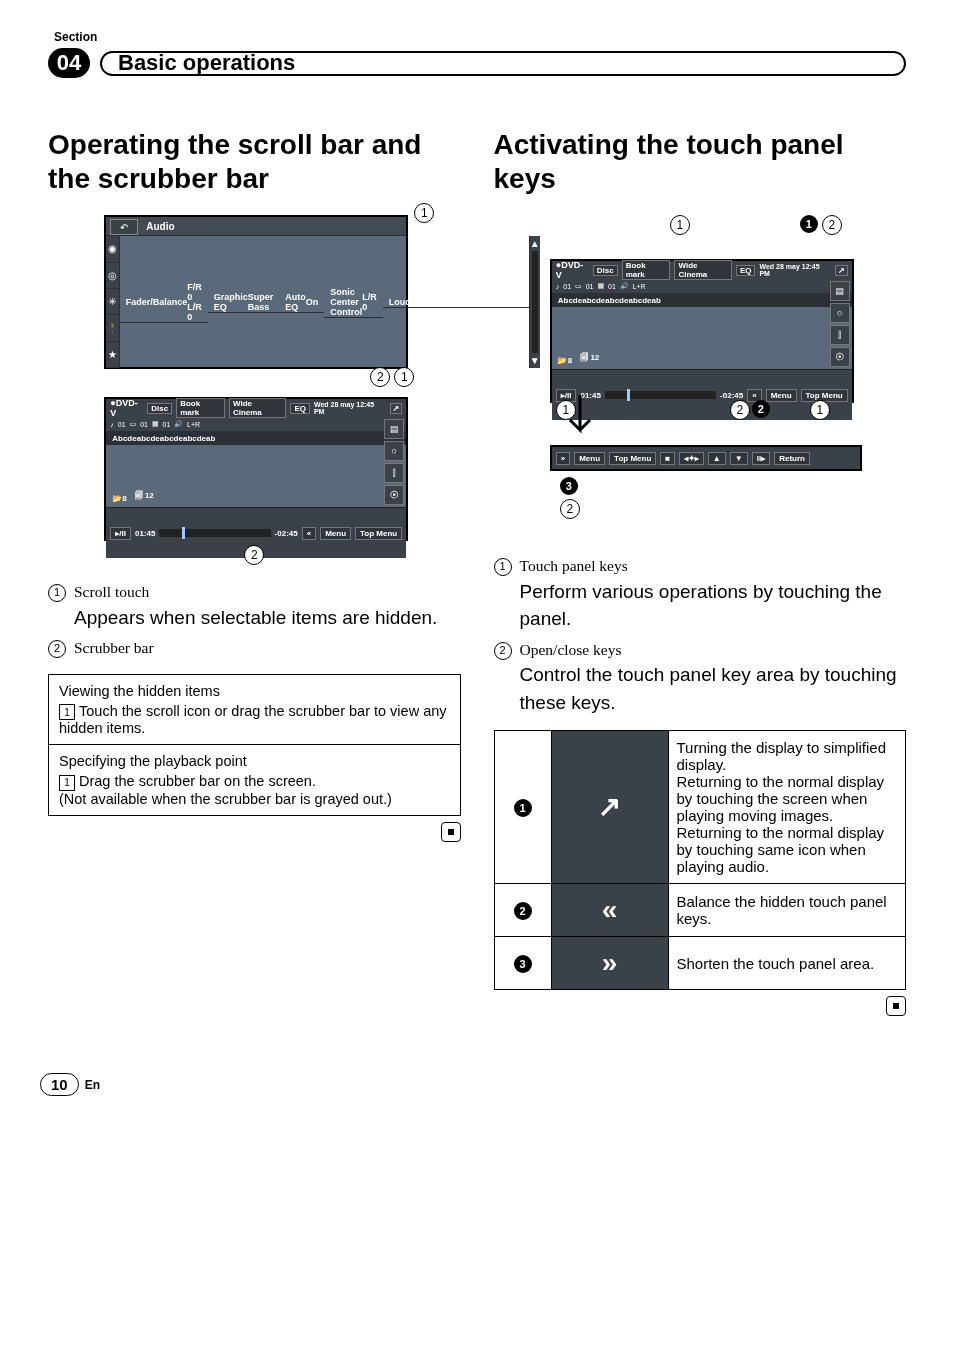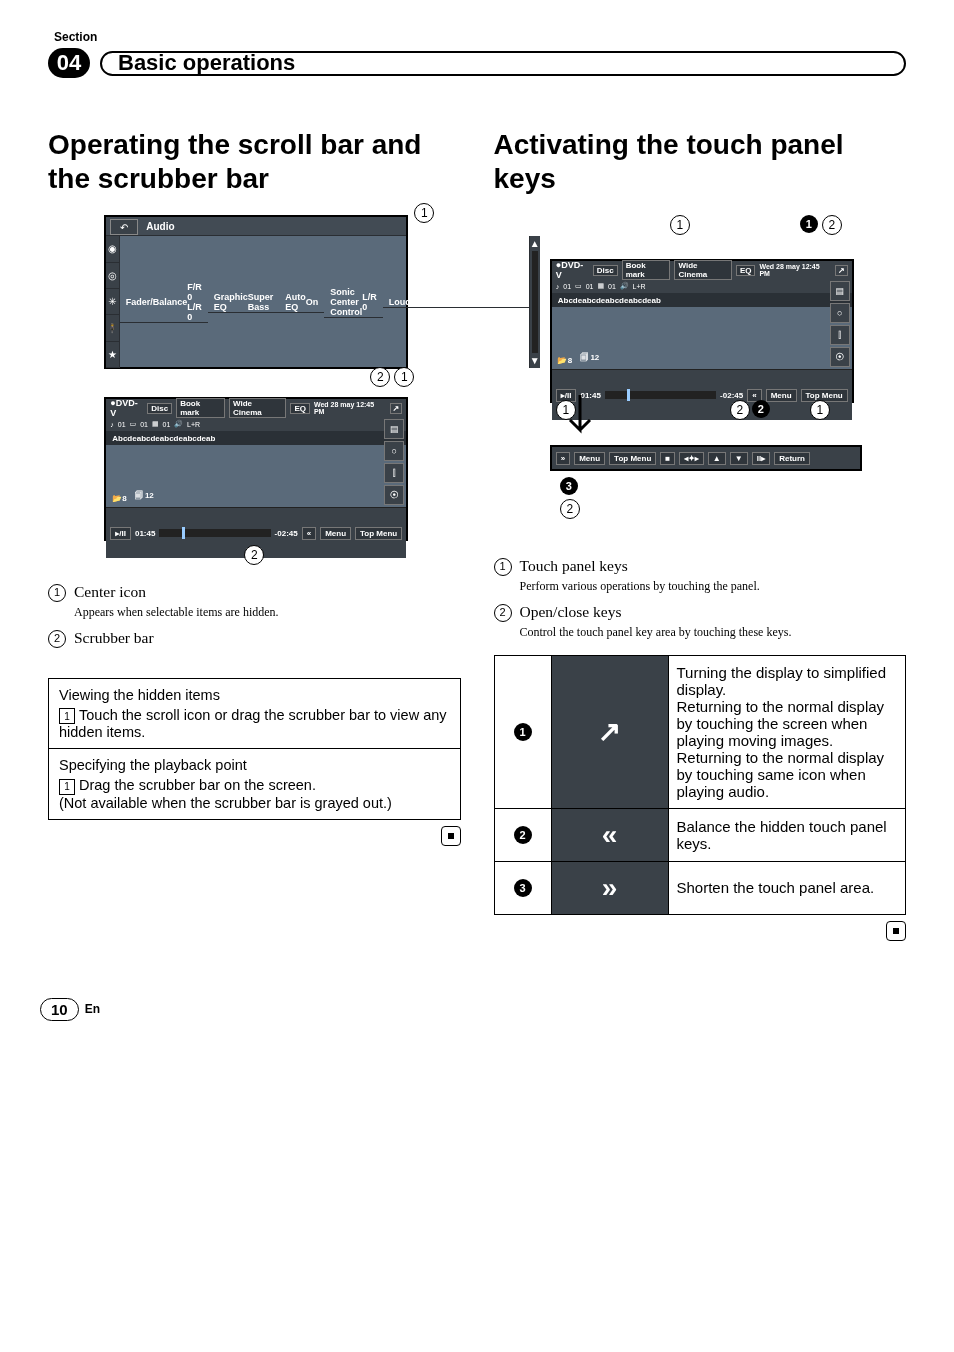--- a/index.html
+++ b/index.html
@@ -175,24 +175,24 @@
   .body-text {
     font-size: 15.5px;
     line-height: 1.45;
   }
   .num-list .item{display:flex;gap:8px;margin-bottom:6px;}
   .num-list .num{
     width:16px;height:16px;border:1.3px solid #000;border-radius:50%;font-size:11px;display:inline-flex;align-items:center;justify-content:center;flex-shrink:0;margin-top:3px;
   }
   .num-list .desc{flex:1;}
   .num-list .label{font-size:15.5px;font-family:Liberation Serif, serif;}
-  .num-list .sub{font-size:12px;font-family:Liberation Serif, serif;}
+  .num-list .sub{font-size:19px;}
 
   .box {
-    border:1px solid #000;margin-top:28px;font-size:14.5px;
+    border:1px solid #000;margin-top:14px;font-size:14.5px;
   }
   .box .cell{padding:8px 10px;}
   .box .cell + .cell{border-top:1px solid #000;}
   .box-title{margin-bottom:4px;}
   .boxnum{
     display:inline-flex;width:14px;height:14px;border:1px solid #000;font-size:10px;align-items:center;justify-content:center;margin-right:4px;
   }
   .end-dot{
     float:right;width:18px;height:18px;border:1.5px solid #000;border-radius:4px;display:flex;align-items:center;justify-content:center;margin-top:6px;
   }
@@ -329,21 +329,21 @@
             <span class="btn">Top Menu</span>
           </div>
         </div>
         <div class="circ-label" style="left:50%;bottom:-24px;transform:translateX(-50%);">2</div>
       </div>
 
       <div class="body-text num-list" style="margin-top:40px;">
         <div class="item">
           <span class="num">1</span>
           <div class="desc">
-            <div class="label">Center icon</div>
+            <div class="label">Scroll touch</div>
             <div class="sub">Appears when selectable items are hidden.</div>
           </div>
         </div>
         <div class="item">
           <span class="num">2</span>
           <div class="desc">
             <div class="label">Scrubber bar</div>
           </div>
         </div>
       </div>

